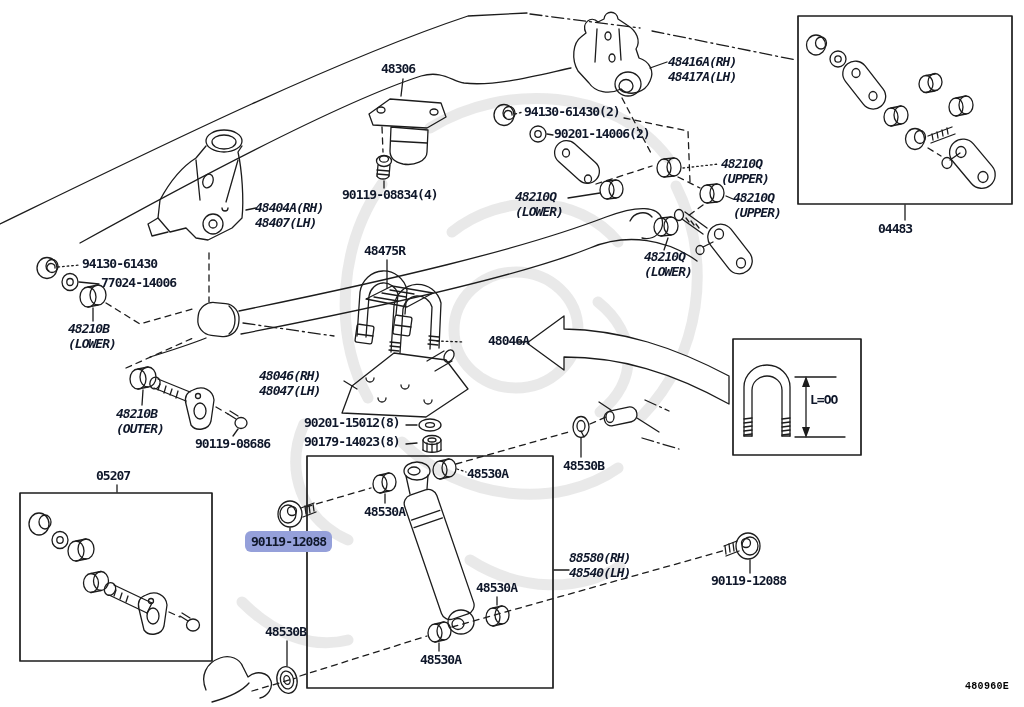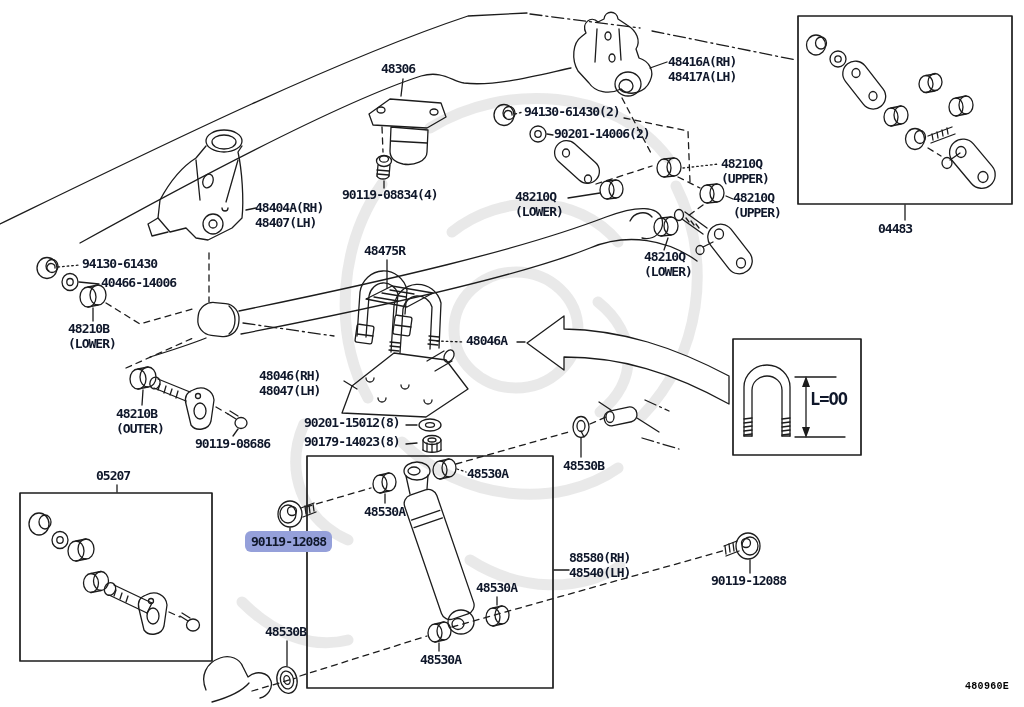--- a/index.html
+++ b/index.html
@@ -10,23 +10,23 @@
       fill:none;stroke:#1c1c1c;stroke-width:1.3;stroke-linecap:round;stroke-linejoin:round;}
   .art .thick{stroke-width:1.7;}
   .art .dash{stroke-dasharray:6 5;}
   .art .dashdot{stroke-dasharray:12 4 2 4;}
   .art .dot{stroke-dasharray:1.6 3;}
   .art .fillw{fill:#fff;}
   .art .fillb{fill:#1c1c1c;stroke:none;}
   .art .wm path,.art .wm ellipse{stroke:#e4e4e4;stroke-width:11;opacity:.8;}
   .lbl{position:absolute;font-weight:700;font-size:13px;letter-spacing:-1px;
        color:#0f172a;white-space:nowrap;line-height:15px;z-index:3;}
-  .lbl span{display:block;}
+  .lbl span{display:block;font-style:italic;}
   .hl{background:#95a0da;border-radius:6px;padding:3px 6px;}
-  .big{font-size:17px;}
+  .big{font-size:13px;}
   .code{position:absolute;font-family:Liberation Mono, monospace;font-weight:700;
         font-size:10px;letter-spacing:.3px;z-index:3;}
 </style>
 </head>
 <body>
 
 <div class="stage">
 
 <svg class="art" width="1024" height="707" viewBox="0 0 1024 707">
 
@@ -438,26 +438,26 @@
   <span>48210Q</span>
       <span>(LOWER)</span>
 </div>
 <div class="lbl" style="left:342px;top:187px">90119-08834(4)</div>
 <div class="lbl" style="left:255px;top:200px">
   <span>48404A(RH)</span>
       <span>48407(LH)</span>
 </div>
 <div class="lbl" style="left:364px;top:243px">48475R</div>
 <div class="lbl" style="left:82px;top:256px">94130-61430</div>
-<div class="lbl" style="left:101px;top:275px">40466-14006</div>
+<div class="lbl" style="left:101px;top:275px">77024-14006</div>
 <div class="lbl" style="left:68px;top:321px">
   <span>48210B</span>
       <span>(LOWER)</span>
 </div>
-<div class="lbl" style="left:466px;top:333px">48046A</div>
+<div class="lbl" style="left:488px;top:333px">48046A</div>
 <div class="lbl" style="left:878px;top:221px">04483</div>
 <div class="lbl" style="left:259px;top:368px">
   <span>48046(RH)</span>
       <span>48047(LH)</span>
 </div>
 <div class="lbl" style="left:116px;top:406px">
   <span>48210B</span>
       <span>(OUTER)</span>
 </div>
 <div class="lbl" style="left:195px;top:436px">90119-08686</div>

